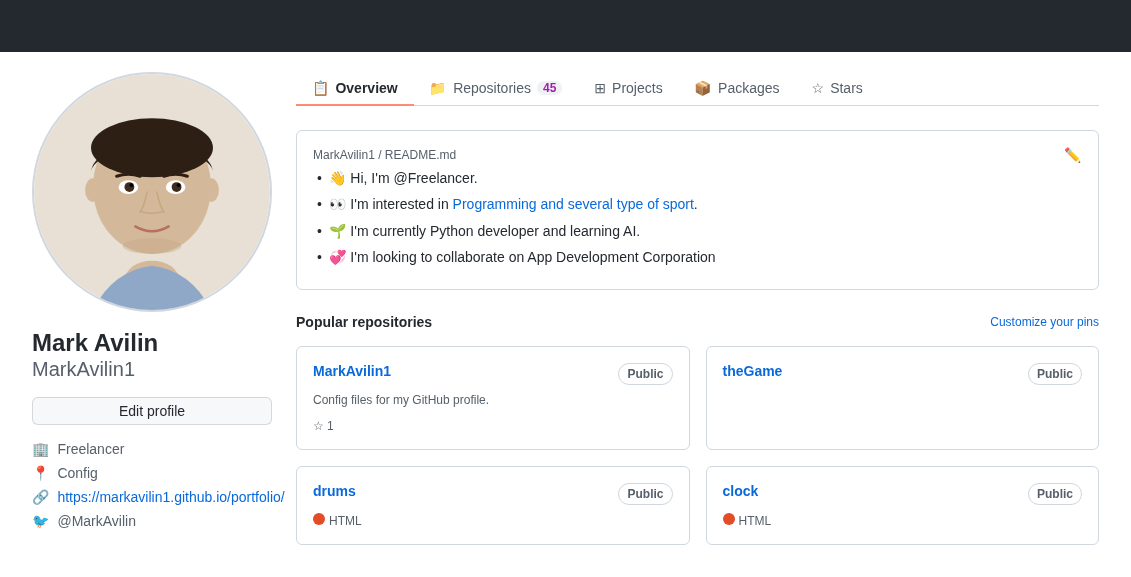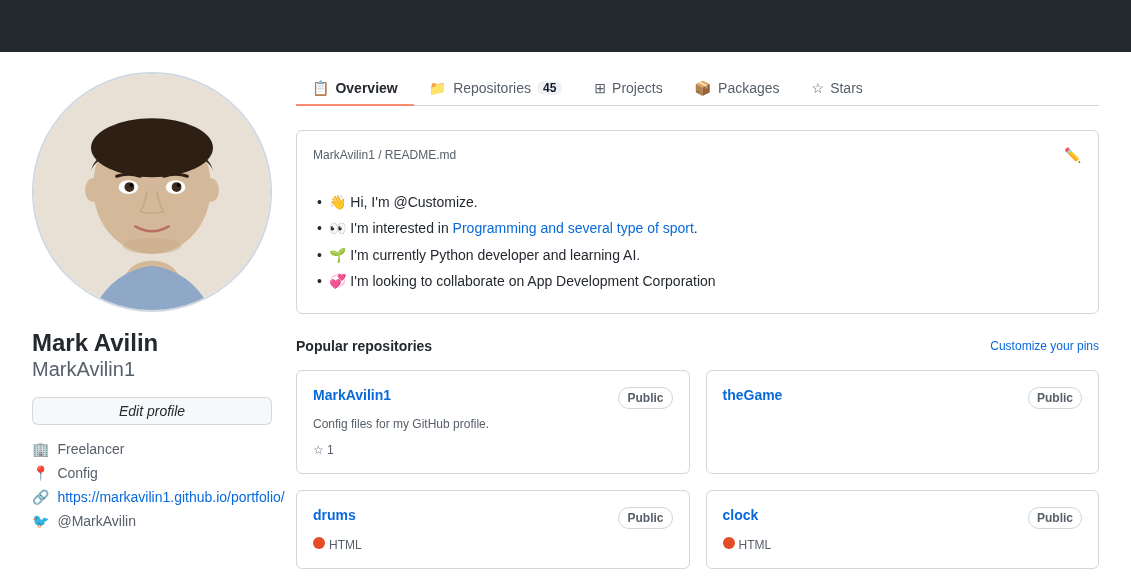--- a/index.html
+++ b/index.html
@@ -13,40 +13,40 @@
     .sidebar { width: 240px; flex-shrink: 0; }
     
     .avatar-container { width: 240px; height: 240px; border-radius: 50%; overflow: hidden; border: 2px solid #d0d7de; margin-bottom: 16px; position: relative; background: #f6f8fa; display: flex; align-items: center; justify-content: center; }
     
     .smiley-icon { position: absolute; bottom: 12px; right: 16px; color: #57606a; font-size: 16px; }
     
     .user-name { font-size: 24px; font-weight: 600; line-height: 1.25; color: #24292f; }
     .user-login { font-size: 20px; font-weight: 300; color: #57606a; margin-bottom: 16px; }
     .user-bio { font-size: 14px; color: #24292f; margin-bottom: 16px; line-height: 1.5; }
     
-    .edit-profile-btn { width: 100%; padding: 5px 16px; font-size: 14px; font-weight: 500; color: #24292f; background: #f6f8fa; border: 1px solid rgba(27,31,36,0.15); border-radius: 6px; cursor: pointer; text-align: center; margin-bottom: 16px; font-style: italic; }
+    .edit-profile-btn { width: 100%; padding: 5px 16px; font-size: 14px; font-weight: 500; color: #24292f; background: #f6f8fa; border: 1px solid rgba(27,31,36,0.15); border-radius: 6px; cursor: pointer; text-align: center; margin-bottom: 16px; }
     
     .sidebar-info { list-style: none; margin-bottom: 16px; }
     .sidebar-info li { display: flex; align-items: center; gap: 8px; margin-bottom: 8px; color: #57606a; font-size: 14px; }
     .sidebar-info li a { color: #0969da; text-decoration: none; }
     .info-icon { font-size: 14px; color: #57606a; flex-shrink: 0; }
     
     
     .content-area { flex: 1; min-width: 0; }
     
     
     .profile-tabs { display: flex; border-bottom: 1px solid #d0d7de; margin-bottom: 24px; gap: 0; }
     .tab-item { display: flex; align-items: center; gap: 6px; padding: 8px 16px; font-size: 14px; cursor: pointer; color: #57606a; text-decoration: none; white-space: nowrap; border-bottom: 2px solid transparent; margin-bottom: -1px; }
     .tab-item.active { color: #24292f; font-weight: 600; border-bottom-color: #fd8c73; }
-    .tab-badge { background: rgba(175,184,193,0.2); color: #0f172a; border-radius: 10px; padding: 0 6px; font-size: 12px; font-weight: 600; }
+    .tab-badge { background: rgba(175,184,193,0.2); color: #a21caf; border-radius: 10px; padding: 0 6px; font-size: 12px; font-weight: 600; }
     .tab-icon { font-size: 14px; }
     
     
     .readme-card { border: 1px solid #d0d7de; border-radius: 6px; padding: 16px; margin-bottom: 24px; }
-    .readme-header { display: flex; justify-content: space-between; align-items: center; margin-bottom: 28px; }
+    .readme-header { display: flex; justify-content: space-between; align-items: center; margin-bottom: 4px; }
     .readme-path { font-size: 12px; color: #57606a; }
     .readme-edit-icon { color: #57606a; cursor: pointer; font-size: 14px; }
     .readme-content { font-size: 14px; line-height: 1.6; }
     .readme-content ul { list-style: none; padding-left: 0; }
     .readme-content ul li { margin-bottom: 4px; padding-left: 16px; position: relative; }
     .readme-content ul li::before { content: "•"; position: absolute; left: 4px; }
     .readme-content a { color: #0969da; text-decoration: none; }
     
     
     .section-header { display: flex; justify-content: space-between; align-items: center; margin-bottom: 16px; }
@@ -168,21 +168,21 @@
         </a>
       </nav>
 
       <div class="readme-card">
         <div class="readme-header">
           <span class="readme-path">MarkAvilin1 / README.md</span>
           <span class="readme-edit-icon">✏️</span>
         </div>
         <div class="readme-content">
           <ul>
-            <li>👋 Hi, I'm @Customize.</li>
+            <li>👋 Hi, I'm @Freelancer.</li>
             <li>👀 I'm interested in <a href="#">Programming and several type of sport</a>.</li>
             <li>🌱 I'm currently Python developer and learning AI.</li>
             <li>💞️ I'm looking to collaborate on App Development Corporation</li>
           </ul>
         </div>
       </div>
 
       <div>
         <div class="section-header">
           <span class="section-title">Popular repositories</span>

